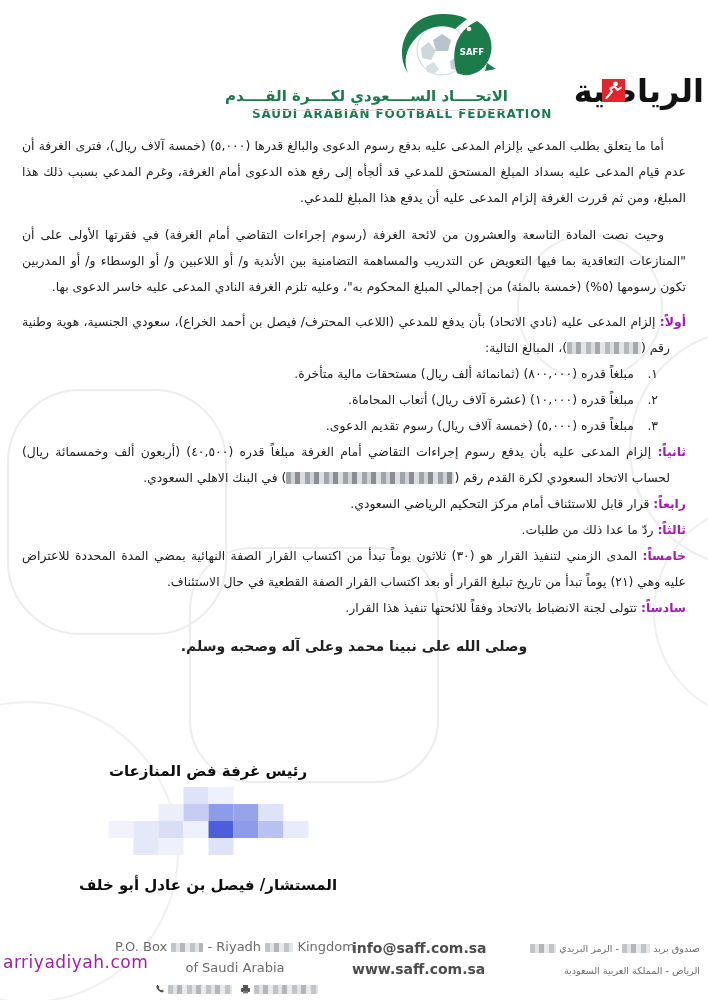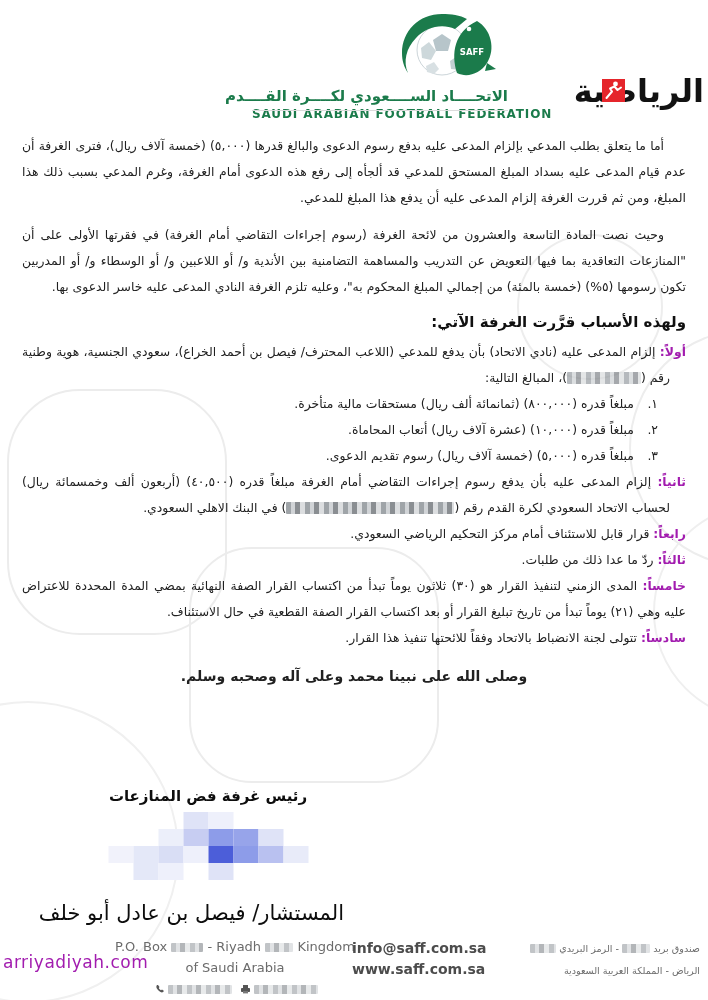--- a/index.html
+++ b/index.html
@@ -33,24 +33,24 @@
   .prayer{text-align:center;font-weight:bold;font-size:14px;margin-top:12px !important;}
   
   .blurpx{display:inline-block;vertical-align:-2px;height:12px;border-radius:1px;opacity:.85;
     background-image:
       repeating-linear-gradient(90deg,#8f959a 0 5px,#c9cdd1 5px 9px,#767b80 9px 14px,#d6d9db 14px 19px),
       repeating-linear-gradient(0deg,rgba(255,255,255,.35) 0 4px,rgba(0,0,0,.12) 4px 8px);}
   .blur-id{width:74px;opacity:.65;}
   .blur-acct{width:168px;}
   .blur-sm{height:9px;vertical-align:-1px;opacity:.55;}
   
-  .sig-block{position:absolute;top:787px;left:72px;width:272px;text-align:center;direction:rtl;z-index:2;}
+  .sig-block{position:absolute;top:762px;left:72px;width:272px;text-align:center;direction:rtl;z-index:2;}
   .sig-title{font-size:15px;font-weight:bold;color:#0d0d0d;}
   .sig-img{display:block;margin:7px auto 0;}
-  .sig-name{font-size:21px;font-weight:normal;color:#0d0d0d;margin-top:21px;white-space:nowrap;}
+  .sig-name{font-size:15px;font-weight:bold;color:#0d0d0d;margin-top:21px;white-space:nowrap;}
   
   .f-en{position:absolute;left:110px;top:936px;width:250px;text-align:center;font-size:13px;color:#6b6b6b;line-height:21px;z-index:2;}
   .f-mid{position:absolute;left:352px;top:938px;font-size:14px;color:#4c4c4c;line-height:21px;z-index:2;font-weight:bold;}
   .f-ar{position:absolute;right:8px;top:938px;width:230px;text-align:right;direction:rtl;font-size:9.6px;color:#6b6b6b;line-height:22px;z-index:2;}
   .ficon{vertical-align:-1px;margin:0 3px;}
 </style>
 </head>
 <body>
 
 <svg class="wm-layer" width="708" height="1000" viewBox="0 0 708 1000" fill="none">
@@ -87,21 +87,20 @@
       <circle cx="13.5" cy="5" r="2.4" fill="#ffffff"></circle>
       <path d="M4.5 19 L10 12.5 L8 9.5 L12.5 7.5 L15.5 11 L19 8.5" stroke="#ffffff" stroke-width="2" fill="none" stroke-linecap="round" stroke-linejoin="round"></path>
     </svg>
   </div>
 </div>
 
 <div class="doc-text">
   <p class="p1">أما ما يتعلق بطلب المدعي بإلزام المدعى عليه بدفع رسوم الدعوى والبالغ قدرها (٥,٠٠٠) (خمسة آلاف ريال)، فترى الغرفة أن عدم قيام المدعى عليه بسداد المبلغ المستحق للمدعي قد ألجأه إلى رفع هذه الدعوى أمام الغرفة، وغرم المدعي بسبب ذلك هذا المبلغ، ومن ثم قررت الغرفة إلزام المدعى عليه أن يدفع هذا المبلغ للمدعي.</p>
   <p class="p2">وحيث نصت المادة التاسعة والعشرون من لائحة الغرفة (رسوم إجراءات التقاضي أمام الغرفة) في فقرتها الأولى على أن "المنازعات التعاقدية بما فيها التعويض عن التدريب والمساهمة التضامنية بين الأندية و/ أو اللاعبين و/ أو الوسطاء و/ أو المدربين تكون رسومها (٥%) (خمسة بالمئة) من إجمالي المبلغ المحكوم به"، وعليه تلزم الغرفة النادي المدعى عليه خاسر الدعوى بها.</p>
 
-  <p class="decision-heading">ولهذه الأسباب قرَّرت الغرفة الآتي:</p>
 
   <p class="clause hang"><b class="lbl">أولاً:</b><span> إلزام المدعى عليه (نادي الاتحاد) بأن يدفع للمدعي (اللاعب المحترف/ فيصل بن أحمد الخراع)، سعودي الجنسية، هوية وطنية رقم (</span><span class="blurpx blur-id"></span><span>)، المبالغ التالية:</span></p>
 
   <div class="amount-row">
     <span class="amount-marker">١.</span>
     <span>مبلغاً قدره (٨٠٠,٠٠٠) (ثمانمائة ألف ريال) مستحقات مالية متأخرة.</span>
   </div>
   <div class="amount-row">
     <span class="amount-marker">٢.</span>
     <span>مبلغاً قدره (١٠,٠٠٠) (عشرة آلاف ريال) أتعاب المحاماة.</span>

